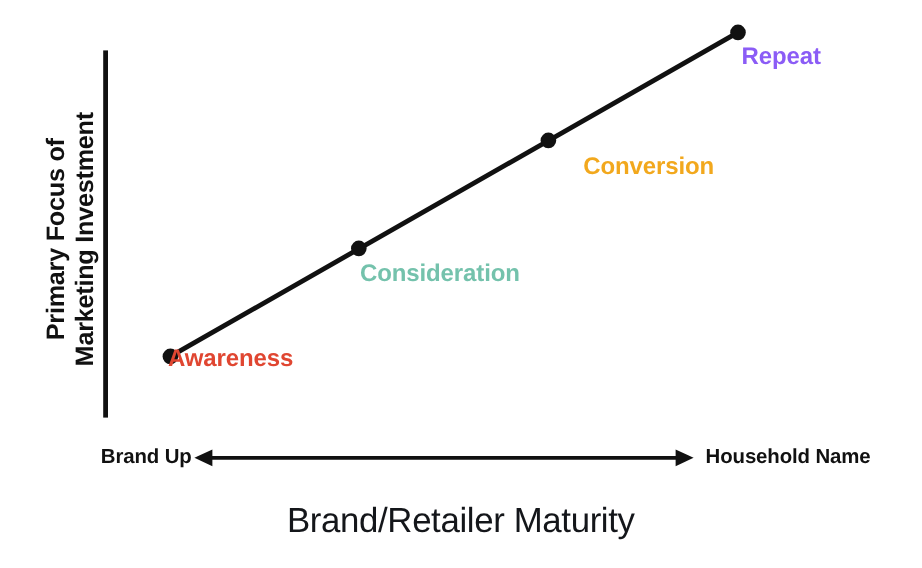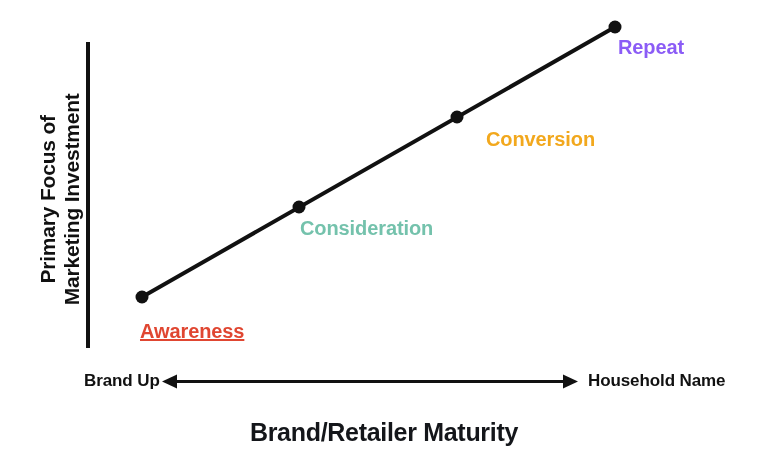--- a/index.html
+++ b/index.html
@@ -55,21 +55,21 @@
   }
 
   
   .point-label {
     position: absolute;
     font-size: 20px;
     font-weight: bold;
     letter-spacing: -0.1px;
     white-space: nowrap;
   }
-  .pl-0 { left: 140px; top: 320px; text-decoration: underline; }
+  .pl-0 { left: 140px; top: 288px; }
   .pl-1 { left: 300px; top: 217px; }
   .pl-2 { left: 458px; top: 128px; margin-left: 28px; }
   .pl-3 { left: 618px; top: 36px; }
 
   
   .x-axis-svg {
     position: absolute;
     left: 0;
     top: 368px;
     width: 768px;
@@ -87,22 +87,22 @@
   .x-end-left  { left: 84px; }
   .x-end-right { left: 588px; }
 
   
   .x-axis-title {
     position: absolute;
     left: 0;
     top: 418px;
     width: 768px;
     text-align: center;
-    font-size: 25px;
-    font-weight: bold;
+    font-size: 29px;
+    font-weight: normal;
     color: #14161a;
     letter-spacing: -0.3px;
   }
 </style>
 </head>
 <body>
 
 <div id="chart-root">
 
   <div class="y-axis-line"></div>

